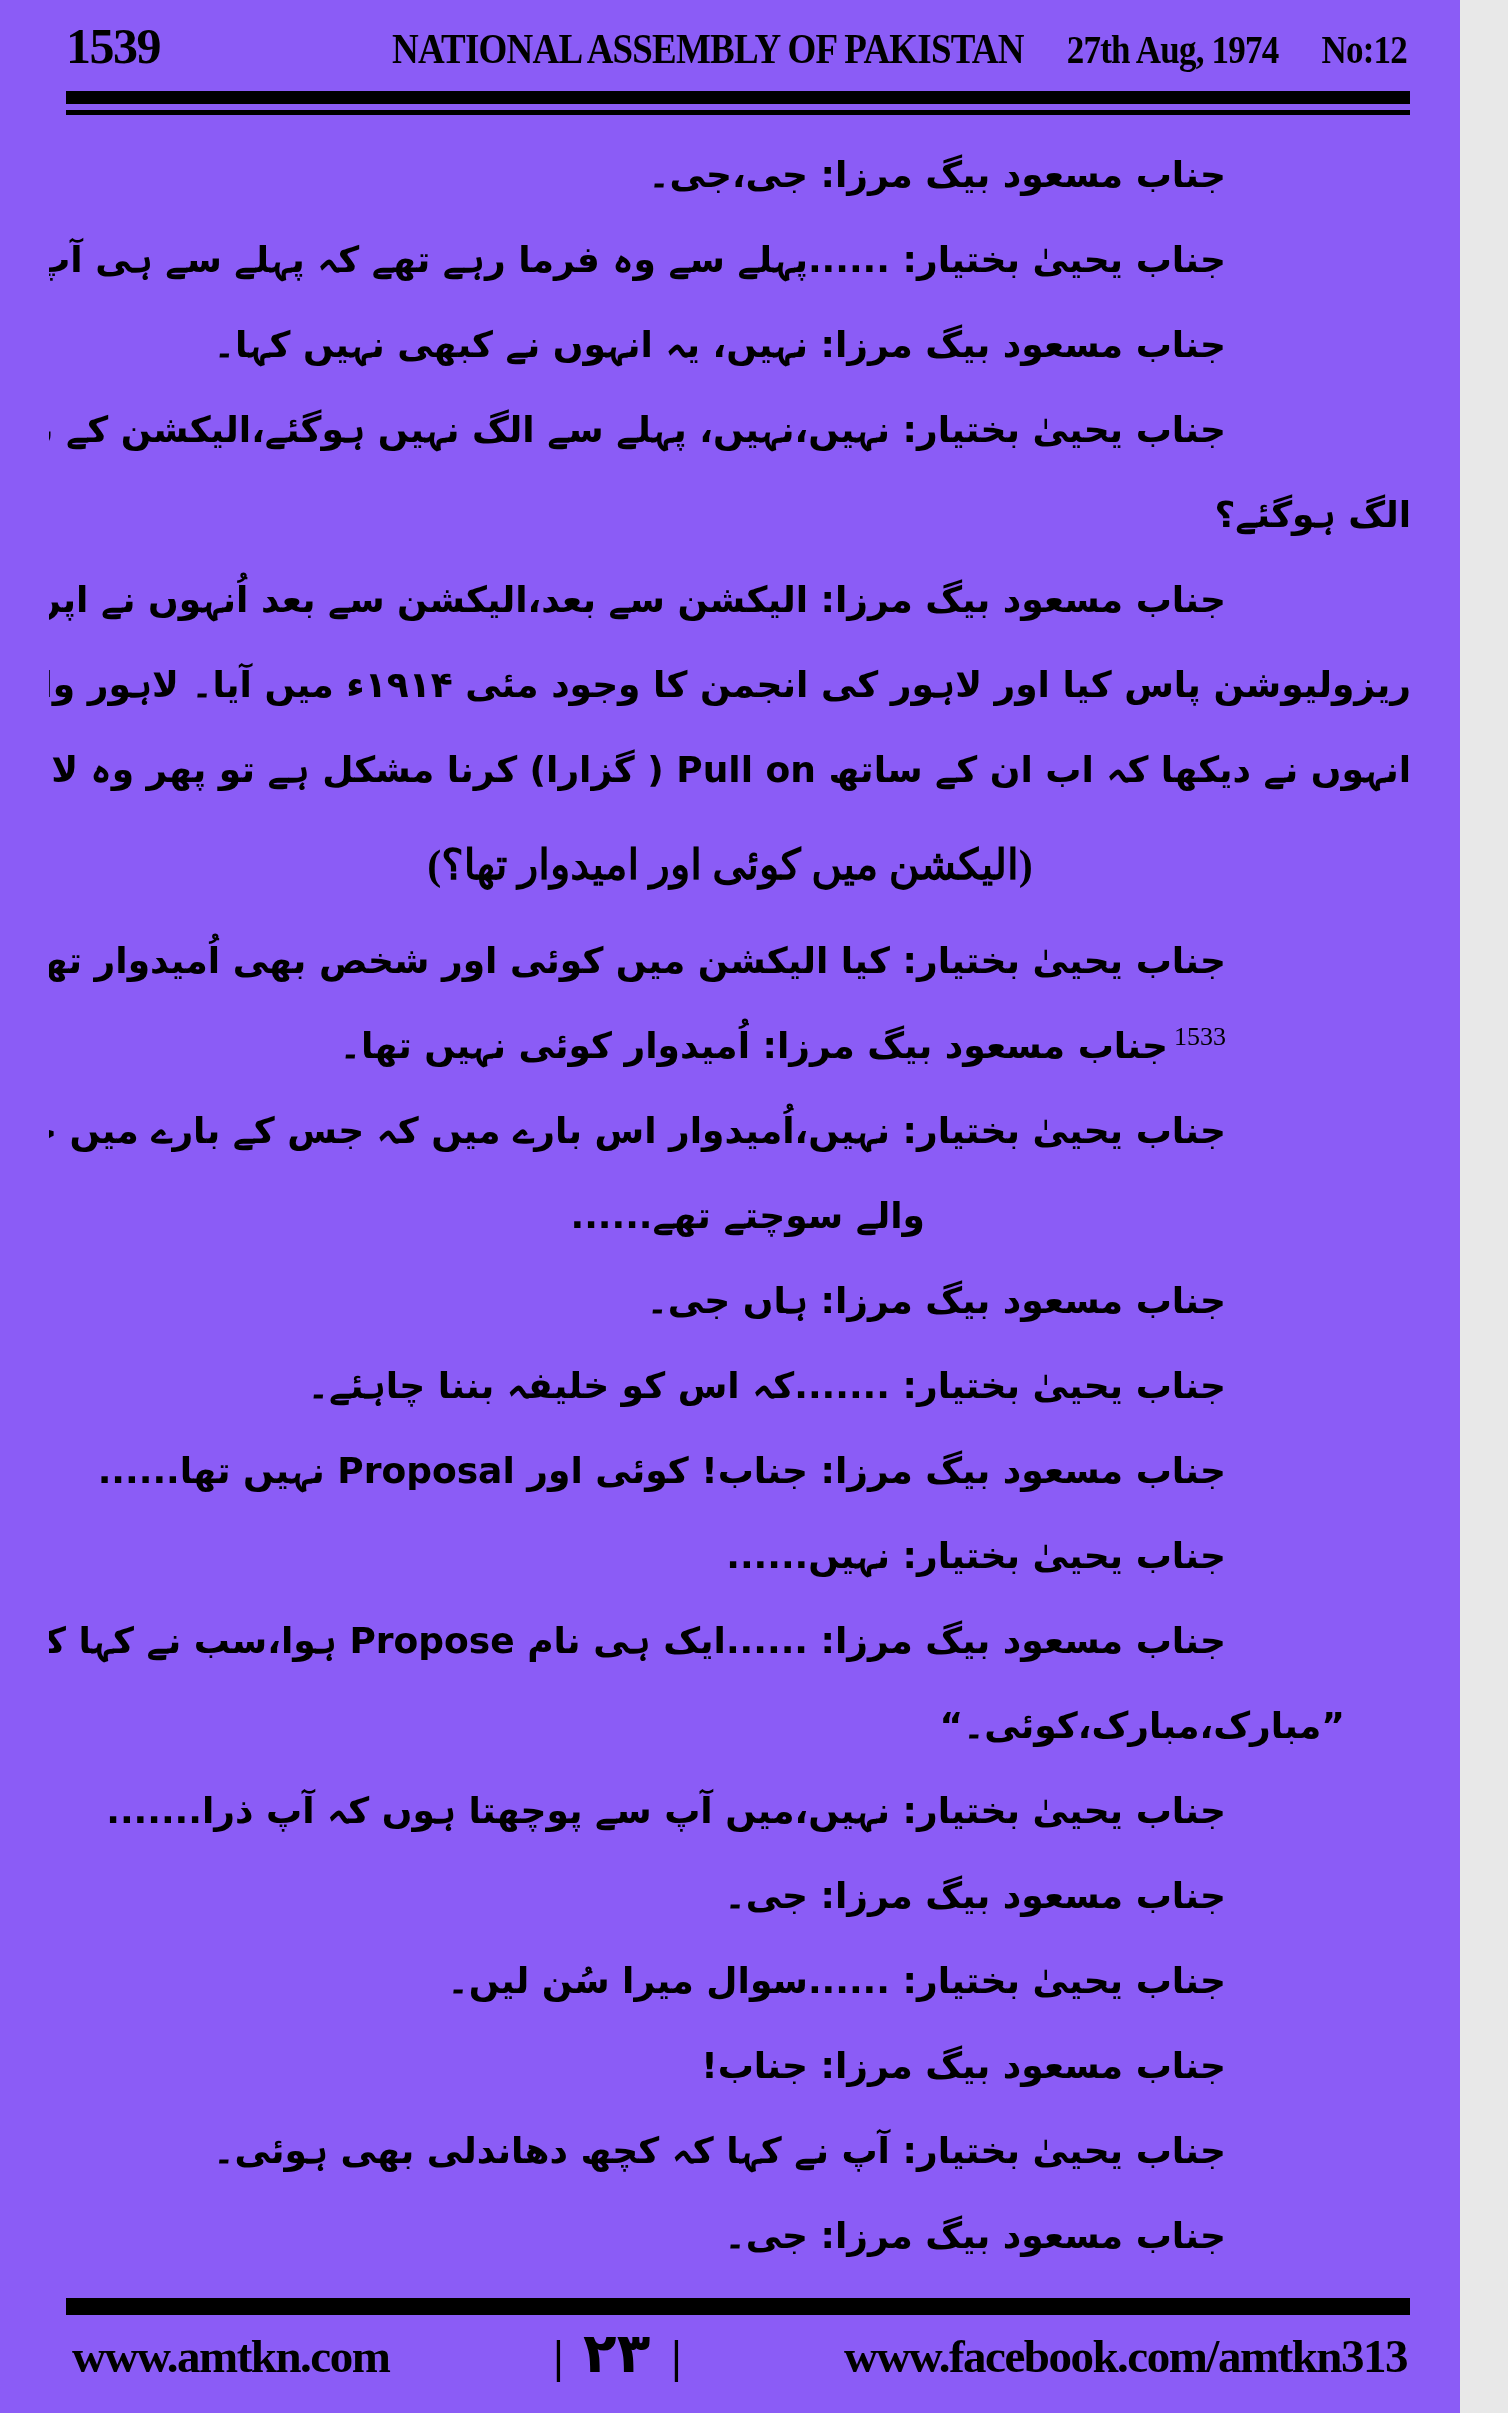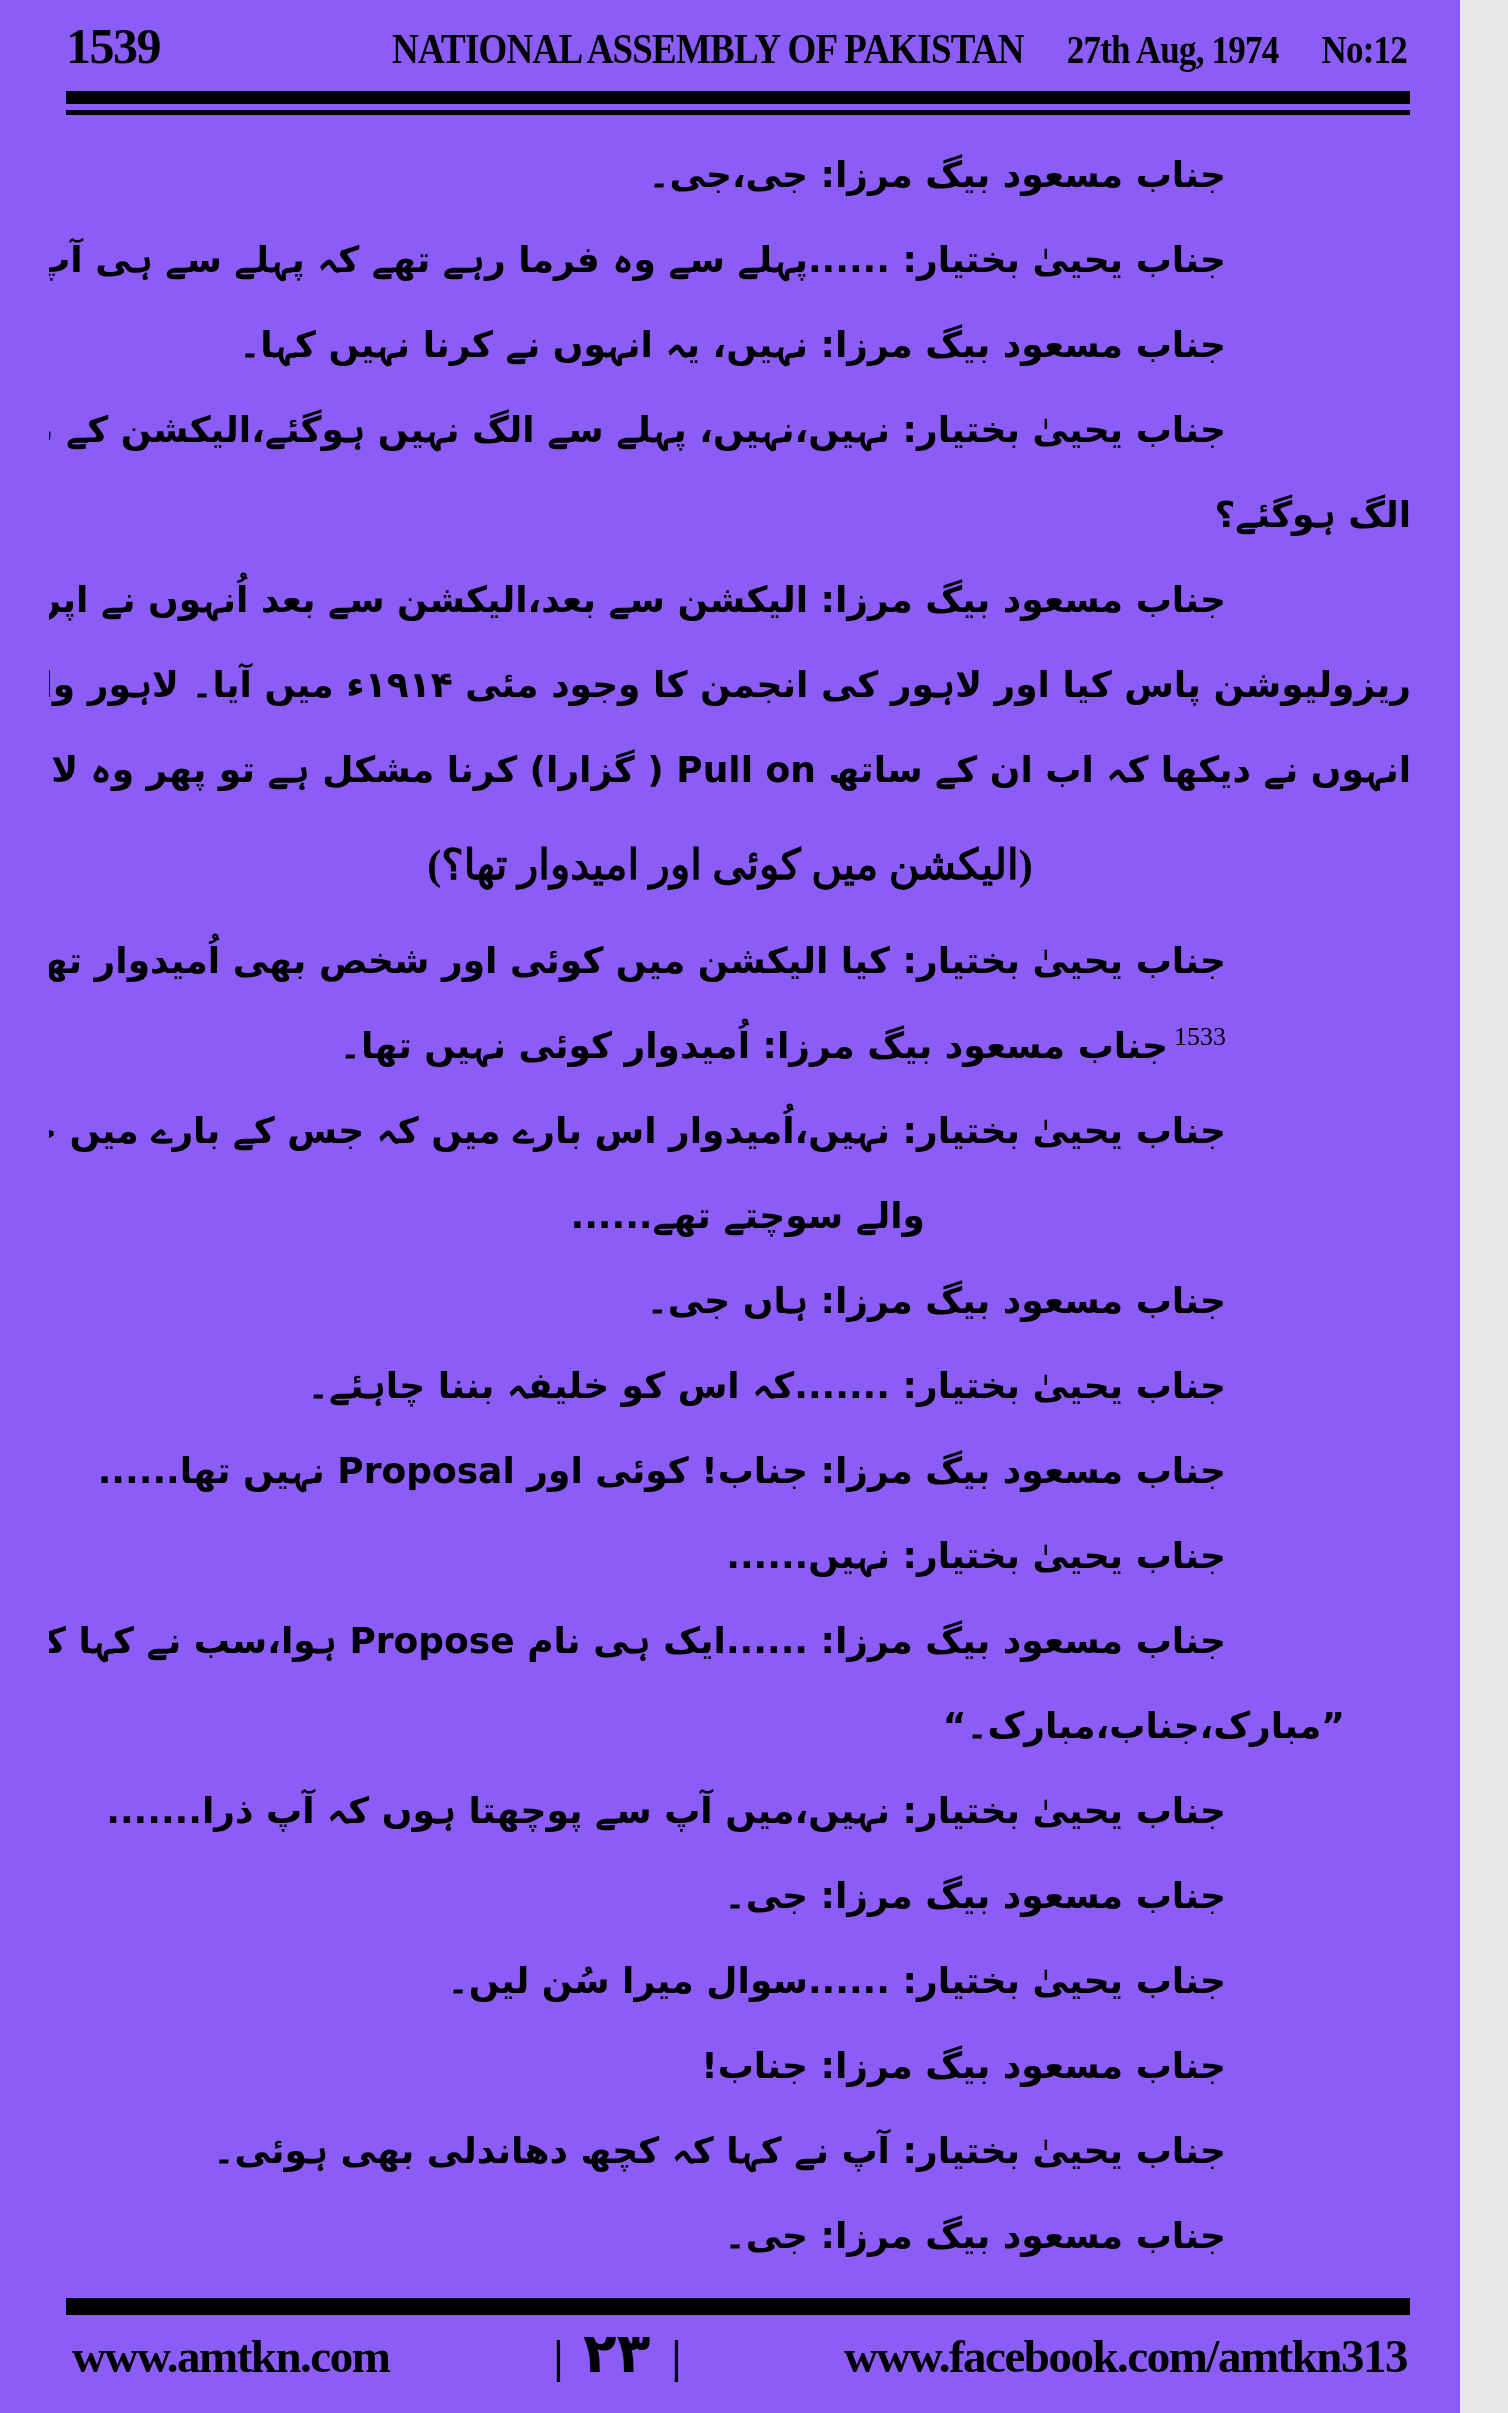--- a/index.html
+++ b/index.html
@@ -78,37 +78,37 @@
     <span class="hdr-title">NATIONAL ASSEMBLY OF PAKISTAN</span>
     <span class="hdr-date">27th Aug, 1974</span>
     <span class="hdr-issue">No:12</span>
   </div>
   <div class="rule-thick"></div>
   <div class="rule-thin"></div>
 
   <div class="dialogue">
     <div class="row start"><span class="speaker">جناب مسعود بیگ مرزا:</span> <span class="speech">جی،جی۔</span></div>
     <div class="row start"><span class="speaker">جناب یحییٰ بختیار:</span> <span class="speech">......پہلے سے وہ فرما رہے تھے کہ پہلے سے ہی آپ علیحدہ ہوگئے۔</span></div>
-    <div class="row start"><span class="speaker">جناب مسعود بیگ مرزا:</span> <span class="speech">نہیں، یہ انہوں نے کرنا نہیں کہا۔</span></div>
+    <div class="row start"><span class="speaker">جناب مسعود بیگ مرزا:</span> <span class="speech">نہیں، یہ انہوں نے کبھی نہیں کہا۔</span></div>
     <div class="row start"><span class="speaker">جناب یحییٰ بختیار:</span> <span class="speech">نہیں،نہیں، پہلے سے الگ نہیں ہوگئے،الیکشن کے بعد آپ</span></div>
     <div class="row cont"><span class="speech">الگ ہوگئے؟</span></div>
     <div class="row start"><span class="speaker">جناب مسعود بیگ مرزا:</span> <span class="speech">الیکشن سے بعد،الیکشن سے بعد اُنہوں نے اپریل میں یہ</span></div>
     <div class="row cont"><span class="speech">ریزولیوشن پاس کیا اور لاہور کی انجمن کا وجود مئی ۱۹۱۴ء میں آیا۔ لاہور والے جب مجبور ہوگئے،</span></div>
     <div class="row cont"><span class="speech">انہوں نے دیکھا کہ اب ان کے ساتھ Pull on ( گزارا) کرنا مشکل ہے تو پھر وہ لاہور آئے۔</span></div>
     <div class="heading">(الیکشن میں کوئی اور امیدوار تھا؟)</div>
     <div class="row start"><span class="speaker">جناب یحییٰ بختیار:</span> <span class="speech">کیا الیکشن میں کوئی اور شخص بھی اُمیدوار تھا وہاں؟</span></div>
     <div class="row start"><sup class="fnote">1533</sup><span class="speaker">جناب مسعود بیگ مرزا:</span> <span class="speech">اُمیدوار کوئی نہیں تھا۔</span></div>
     <div class="row start"><span class="speaker">جناب یحییٰ بختیار:</span> <span class="speech">نہیں،اُمیدوار اس بارے میں کہ جس کے بارے میں جماعت</span></div>
     <div class="row cont pull-in"><span class="speech">والے سوچتے تھے......</span></div>
     <div class="row start"><span class="speaker">جناب مسعود بیگ مرزا:</span> <span class="speech">ہاں جی۔</span></div>
     <div class="row start"><span class="speaker">جناب یحییٰ بختیار:</span> <span class="speech">.......کہ اس کو خلیفہ بننا چاہئے۔</span></div>
     <div class="row start"><span class="speaker">جناب مسعود بیگ مرزا:</span> <span class="speech">جناب! کوئی اور Proposal نہیں تھا......</span></div>
     <div class="row start"><span class="speaker">جناب یحییٰ بختیار:</span> <span class="speech">نہیں......</span></div>
     <div class="row start"><span class="speaker">جناب مسعود بیگ مرزا:</span> <span class="speech">......ایک ہی نام Propose ہوا،سب نے کہا کہ:</span></div>
-    <div class="row cont quote"><span class="speech">”مبارک،جناب،مبارک۔“</span></div>
+    <div class="row cont quote"><span class="speech">”مبارک،مبارک،کوئی۔“</span></div>
     <div class="row start"><span class="speaker">جناب یحییٰ بختیار:</span> <span class="speech">نہیں،میں آپ سے پوچھتا ہوں کہ آپ ذرا.......</span></div>
     <div class="row start"><span class="speaker">جناب مسعود بیگ مرزا:</span> <span class="speech">جی۔</span></div>
     <div class="row start"><span class="speaker">جناب یحییٰ بختیار:</span> <span class="speech">......سوال میرا سُن لیں۔</span></div>
     <div class="row start"><span class="speaker">جناب مسعود بیگ مرزا:</span> <span class="speech">جناب!</span></div>
     <div class="row start"><span class="speaker">جناب یحییٰ بختیار:</span> <span class="speech">آپ نے کہا کہ کچھ دھاندلی بھی ہوئی۔</span></div>
     <div class="row start"><span class="speaker">جناب مسعود بیگ مرزا:</span> <span class="speech">جی۔</span></div>
   </div>
 
   <div class="rule-footer"></div>
   <div class="footerbar">

